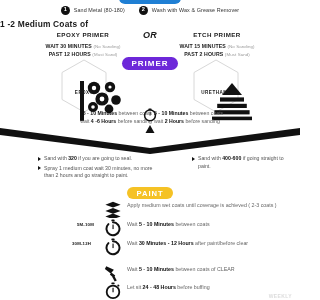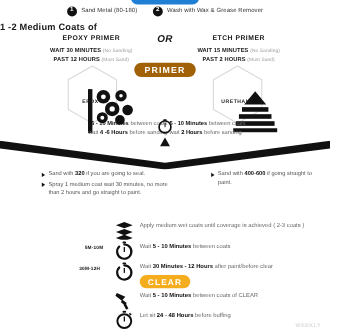--- a/index.html
+++ b/index.html
@@ -49,21 +49,21 @@
   .wline{font-size:5.2px;font-weight:bold;letter-spacing:.1px;white-space:nowrap;}
   .wline .paren{font-weight:normal;color:#9a9a9a;font-size:4.4px;}
 
   
   .tag{
     position:absolute;border-radius:9px;color:#fff;font-weight:bold;
     display:flex;align-items:center;justify-content:center;
     letter-spacing:1px;
   }
   .tag-primer{top:57px;left:50%;transform:translateX(-50%);
-    width:56px;height:13px;background:#a16207;font-size:8px;}
+    width:56px;height:13px;background:#6d28d9;font-size:8px;}
   .tag-paint{top:187px;left:50%;transform:translateX(-50%);
     width:46px;height:12px;background:#f5c225;font-size:7.6px;}
   .tag-clear{top:250px;left:50%;transform:translateX(-50%);
     width:46px;height:12px;background:#f5ad1e;font-size:7.6px;}
 
   
   .hex{
     position:absolute;width:48px;height:54px;
     display:flex;flex-direction:column;align-items:center;
     justify-content:center;gap:1px;
@@ -265,20 +265,21 @@
     </div>
   </div>
 
   <div class="bul right">
     <div class="bullet">
       <span class="tri"></span>
       <span class="btxt"><span>Sand with </span><b>400-600</b><span> if going straight to paint.</span></span>
     </div>
   </div>
 
+  <div class="tag tag-paint">PAINT</div>
 
   <div class="row r-coats">
     <span class="ico">
       <svg viewBox="0 0 20 18" width="18" height="18">
         <g fill="#111">
           <path d="M10 1 L18.5 4.2 L10 7.4 L1.5 4.2 Z"></path>
           <path d="M10 8 L18.5 11.2 L10 14.4 L1.5 11.2 Z"></path>
           <path d="M10 14 L18.5 17.2 L10 20.4 L1.5 17.2 Z"></path>
         </g>
       </svg>
@@ -303,21 +304,20 @@
     <span class="ico">
       <svg viewBox="0 0 20 20" width="18" height="18">
         <rect x="8.2" y="0.6" width="3.6" height="2" rx="0.7" fill="#111"></rect>
         <path d="M10 3.6 a7.2 7.2 0 1 1 -5.1 2.1" fill="none" stroke="#111" stroke-width="2.2" stroke-linecap="round"></path>
         <rect x="9.4" y="6.2" width="1.3" height="5" fill="#111"></rect>
       </svg>
     </span>
     <span class="rtxt"><span>Wait </span><b>30 Minutes - 12 Hours</b><span> after paint/before clear</span></span>
   </div>
 
-  <div class="tag tag-clear">CLEAR</div>
 
   <div class="row r-clearcoats">
     <span class="ico">
       <svg viewBox="0 0 20 20" width="18" height="18">
         <g fill="#111">
           <path d="M2.5 2.5 L11 6.5 L7.5 10.5 L1 5.5 Z"></path>
           <path d="M8.2 9.5 L12.5 12.8 L10.5 15.2 L6.5 11.8 Z"></path>
           <rect x="10.4" y="13.6" width="2.6" height="5.6" transform="rotate(-28 11.7 16.4)"></rect>
         </g>
       </svg>

